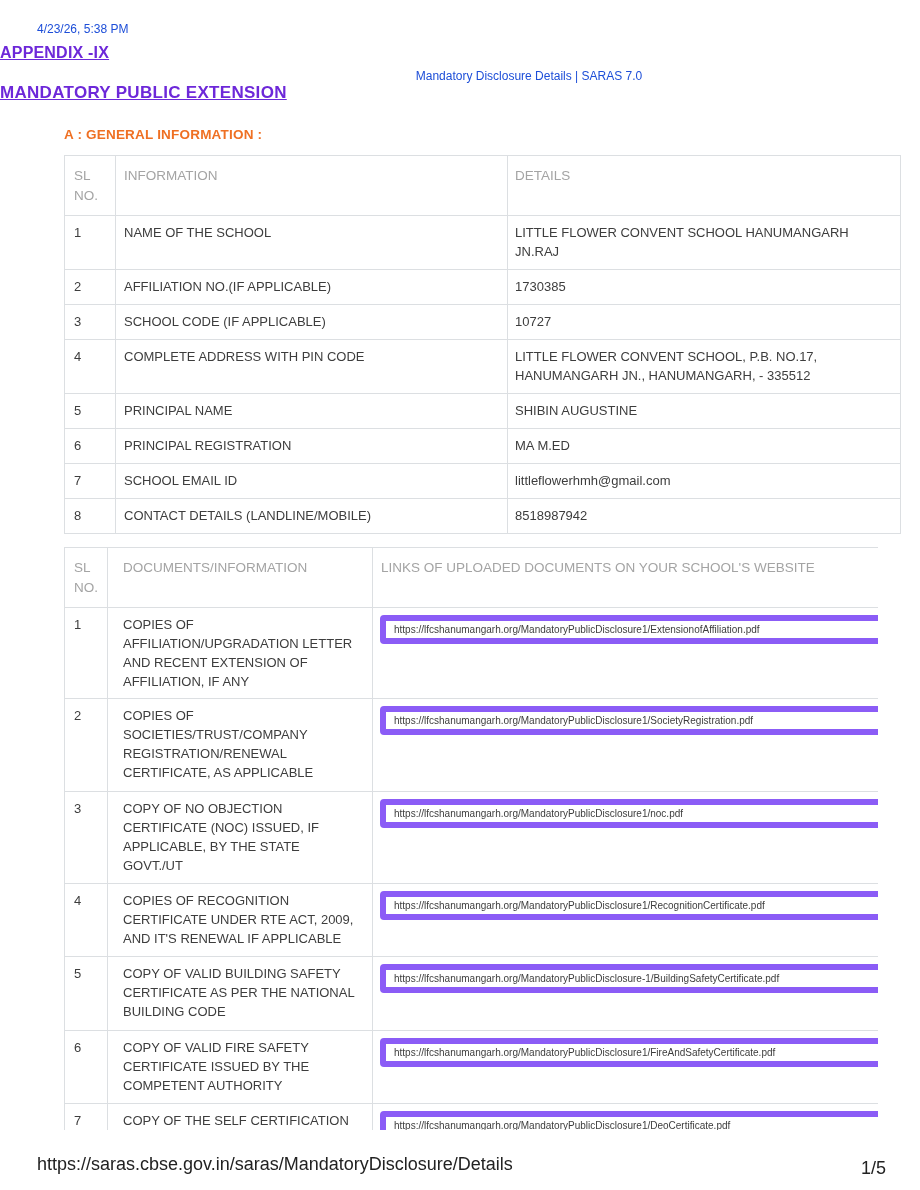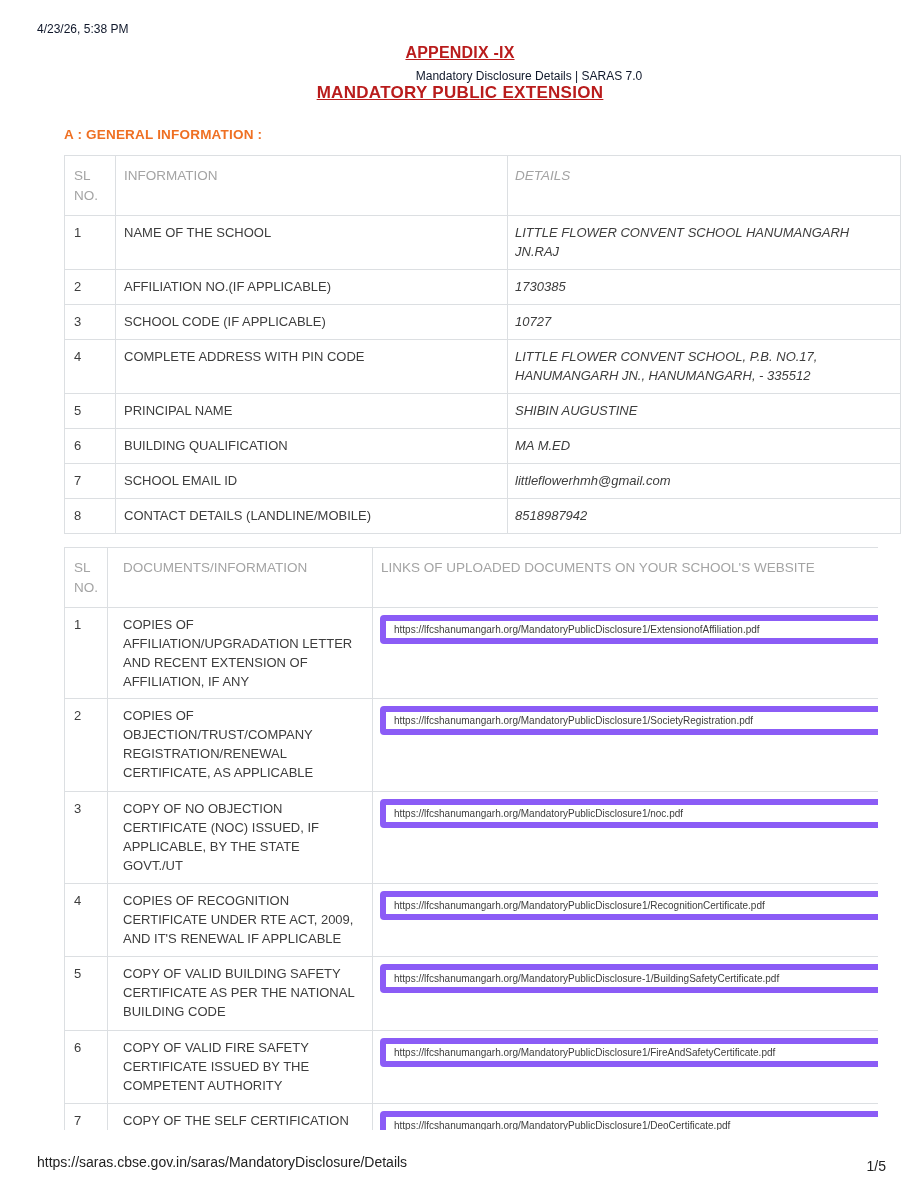--- a/index.html
+++ b/index.html
@@ -4,45 +4,45 @@
 <style>
   * { margin: 0; padding: 0; box-sizing: border-box; }
   html, body { width: 920px; height: 1190px; background: #ffffff; overflow: hidden; }
   body {
     font-family: "Liberation Sans", "DejaVu Sans", sans-serif;
     color: #3d3d3d;
     position: relative;
   }
 
   
-  .print-header { position: absolute; top: 22px; left: 0; width: 100%; height: 16px; font-size: 12px; color: #0f172a; }
+  .print-header { position: absolute; top: 22px; left: 0; width: 100%; height: 16px; font-size: 12px; color: #1d4ed8; }
   .ph-date { position: absolute; left: 37px; top: 0; white-space: nowrap; }
   .ph-title { position: absolute; left: 529px; top: 0; transform: translateX(-50%); white-space: nowrap; margin-top: 47px; }
-  .print-footer { position: absolute; top: 1154px; left: 0; width: 100%; height: 16px; font-size: 14px; color: #222; }
+  .print-footer { position: absolute; top: 1154px; left: 0; width: 100%; height: 16px; font-size: 18px; color: #222; }
   .pf-url { position: absolute; left: 37px; top: 0; white-space: nowrap; }
   .pf-page { position: absolute; right: 34px; top: 4px; white-space: nowrap; text-align: center; }
 
   
-  .doc-title { text-align: center; color: #b91c1c; font-weight: bold; text-decoration: underline; }
+  .doc-title { color: #6d28d9; font-weight: bold; text-decoration: underline; }
   .appendix-title { margin-top: 44px; font-size: 16px; letter-spacing: .2px; }
   .main-title { margin-top: 21px; font-size: 17px; letter-spacing: .3px; }
 
   
   .content { margin: 12px 42px; padding-left: 22px; }
   .section-heading { color: #ef7023; font-weight: bold; font-size: 13.5px; letter-spacing: .2px; }
   .section-a-heading { margin-top: 24px; }
   .section-b-heading { margin-top: 17px; }
 
   
   table { border-collapse: collapse; table-layout: fixed; width: 836px; margin-top: 13px; }
   th, td { border: 1px solid #dcdfe2; vertical-align: top; text-align: left; font-weight: normal; }
   th { color: #a4a4a4; font-size: 13.5px; padding: 10px 8px 10px 9px; line-height: 1.45; }
   td { color: #3d3d3d; font-size: 13px; padding: 8px 8px 7px 9px; line-height: 1.45; }
   td.cell-info, th.col-info { padding-left: 8px; }
-  .table-a td.cell-details, .table-a th.col-details { padding-left: 7px; font-style: italic; }
+  .table-a td.cell-details, .table-a th.col-details { padding-left: 7px; }
   .table-b td.cell-doc, .table-b th.col-doc { padding-left: 15px; padding-right: 10px; }
   .table-b td.cell-link, .table-b th.col-link { padding: 7px 7px 7px 7px; }
   .th-twoline { display: block; width: 24px; }
 
   
   .table-a tbody tr:nth-child(1) { height: 54px; }
   .table-a tbody tr:nth-child(2) { height: 34px; }
   .table-a tbody tr:nth-child(3) { height: 35px; }
   .table-a tbody tr:nth-child(4) { height: 54px; }
   .table-a tbody tr:nth-child(5) { height: 35px; }
@@ -122,21 +122,21 @@
         <td class="cell-info">COMPLETE ADDRESS WITH PIN CODE</td>
         <td class="cell-details">LITTLE FLOWER CONVENT SCHOOL, P.B. NO.17, HANUMANGARH JN., HANUMANGARH, - 335512</td>
       </tr>
       <tr>
         <td>5</td>
         <td class="cell-info">PRINCIPAL NAME</td>
         <td class="cell-details">SHIBIN AUGUSTINE</td>
       </tr>
       <tr>
         <td>6</td>
-        <td class="cell-info">BUILDING QUALIFICATION</td>
+        <td class="cell-info">PRINCIPAL REGISTRATION</td>
         <td class="cell-details">MA M.ED</td>
       </tr>
       <tr>
         <td>7</td>
         <td class="cell-info">SCHOOL EMAIL ID</td>
         <td class="cell-details">littleflowerhmh@gmail.com</td>
       </tr>
       <tr>
         <td>8</td>
         <td class="cell-info">CONTACT DETAILS (LANDLINE/MOBILE)</td>
@@ -165,21 +165,21 @@
       <tbody>
         <tr>
           <td>1</td>
           <td class="cell-doc">COPIES OF AFFILIATION/UPGRADATION LETTER AND RECENT EXTENSION OF AFFILIATION, IF ANY</td>
           <td class="cell-link">
             <input class="link-input" type="text" value="https://lfcshanumangarh.org/MandatoryPublicDisclosure1/ExtensionofAffiliation.pdf" style="">
           </td>
         </tr>
         <tr>
           <td>2</td>
-          <td class="cell-doc">COPIES OF OBJECTION/TRUST/COMPANY REGISTRATION/RENEWAL CERTIFICATE, AS APPLICABLE</td>
+          <td class="cell-doc">COPIES OF SOCIETIES/TRUST/COMPANY REGISTRATION/RENEWAL CERTIFICATE, AS APPLICABLE</td>
           <td class="cell-link">
             <input class="link-input" type="text" value="https://lfcshanumangarh.org/MandatoryPublicDisclosure1/SocietyRegistration.pdf" style="">
           </td>
         </tr>
         <tr>
           <td>3</td>
           <td class="cell-doc">COPY OF NO OBJECTION CERTIFICATE (NOC) ISSUED, IF APPLICABLE, BY THE STATE GOVT./UT</td>
           <td class="cell-link">
             <input class="link-input" type="text" value="https://lfcshanumangarh.org/MandatoryPublicDisclosure1/noc.pdf" style="">
           </td>

